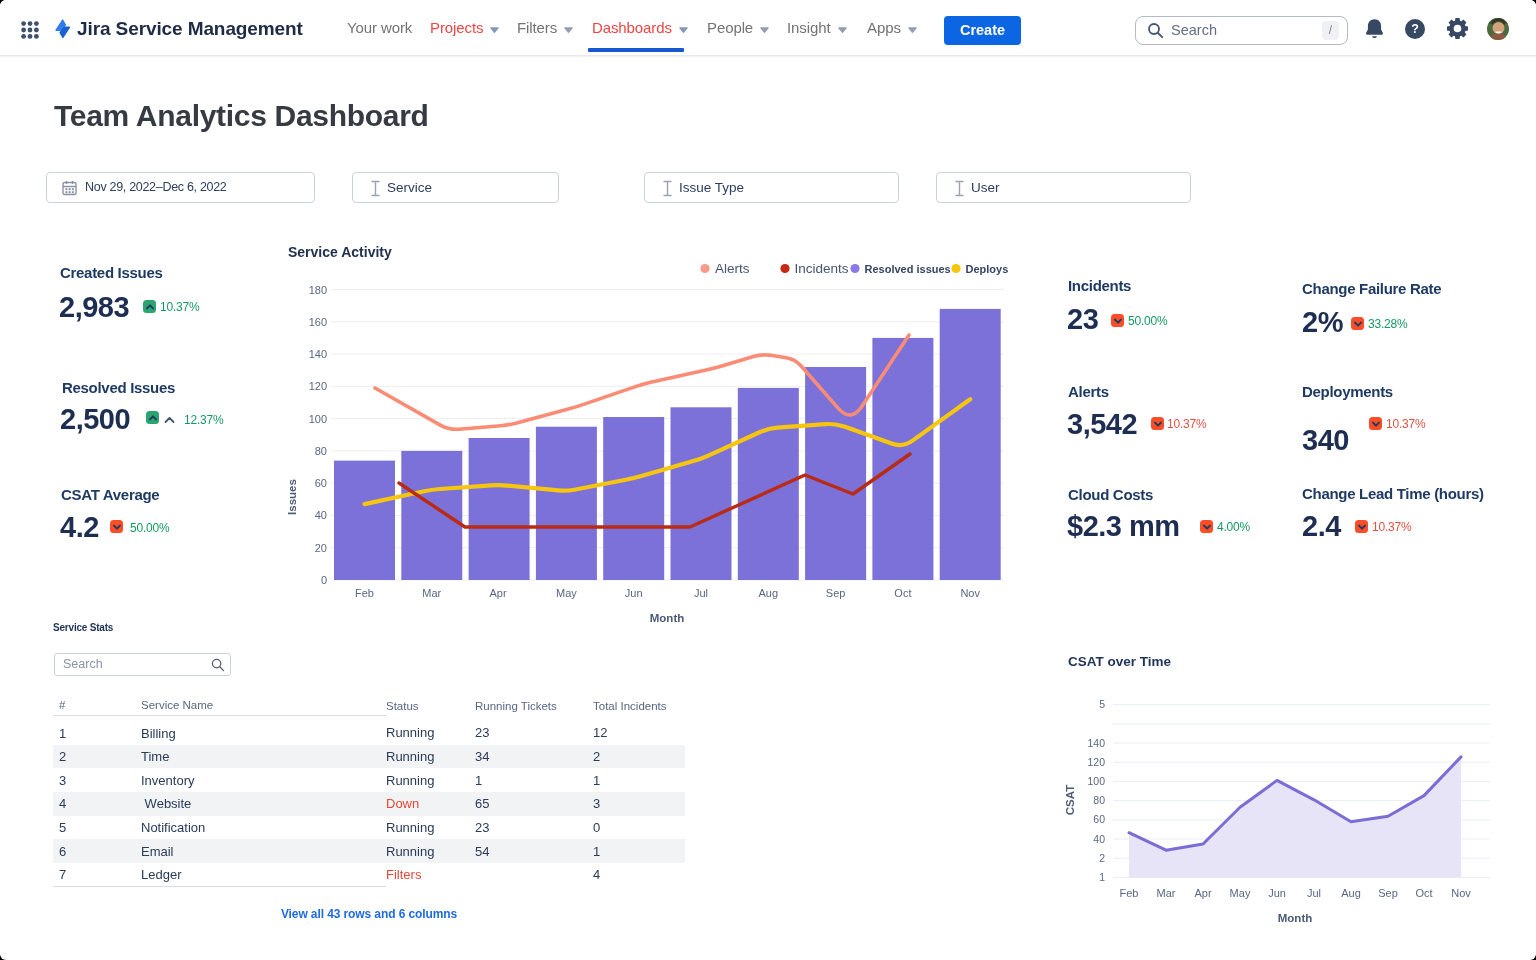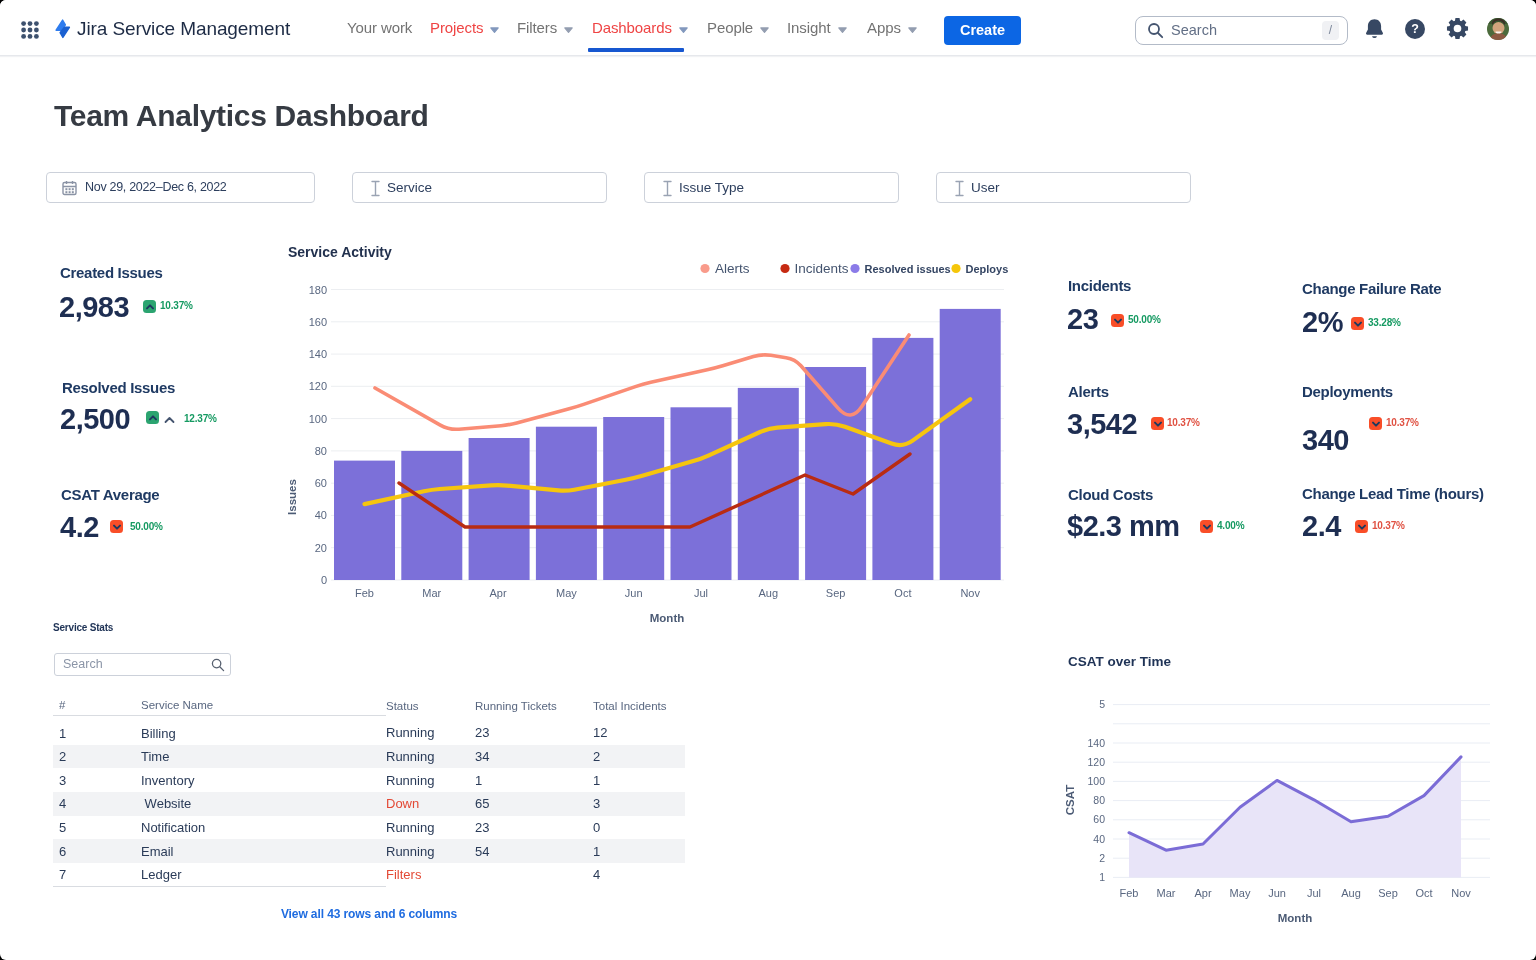--- a/index.html
+++ b/index.html
@@ -22,21 +22,21 @@
 .filter { position:absolute; top:172px; height:31px; border:1px solid #ccd1da; border-radius:4px; background:#fff; font-size:13.5px; color:#2c3e5d; }
 .filter .ic { position:absolute; left:15px; top:7px; }
 .filter .tx { position:absolute; left:38px; top:0; line-height:29px; white-space:nowrap; }
 
 .kpilabel { position:absolute; font-size:15px; font-weight:700; color:#1f3a63; white-space:nowrap; letter-spacing:-0.3px; }
 .kpival { position:absolute; font-size:29px; font-weight:700; color:#1e2e52; white-space:nowrap; letter-spacing:-0.5px; }
 .badge { position:absolute; width:13px; height:13px; border-radius:3.5px; }
 .badge.up { background:#2ba470; }
 .badge.down { background:#f94e28; }
 .badge svg { position:absolute; left:1.5px; top:1.5px; }
-.pct { position:absolute; font-size:10px; font-weight:700; white-space:nowrap; letter-spacing:-0.2px;text-align:right; }
+.pct { position:absolute; font-size:12px; font-weight:400; white-space:nowrap; letter-spacing:-0.2px;text-align:right; }
 .pct.g { color:#169a62; }
 .pct.r { color:#e05243; }
 
 #sstitle { position:absolute; left:53px; top:622px; font-size:10px; font-weight:700; color:#1f3356; letter-spacing:-0.2px; }
 #sssearch { position:absolute; left:54px; top:653px; width:177px; height:23px; border:1px solid #ccd1da; border-radius:3px; }
 #sssearch .ph { position:absolute; left:8px; top:0; line-height:21px; font-size:12.5px; color:#8b95a7; }
 table#sstable { position:absolute; left:53px; top:696px; width:632px; border-collapse:collapse; font-size:13px; color:#2a3b58; }
 #sstable th { font-size:11.5px; font-weight:400; color:#596780; text-align:left; padding:0; height:19px; vertical-align:middle; }
 #sstable td { padding:0; height:23.7px; vertical-align:middle; }
 #sstable .c1 { padding-left:6px; }
@@ -62,21 +62,21 @@
         <circle cx="2.6" cy="15.4" r="2.4"></circle>
           <circle cx="9" cy="15.4" r="2.4"></circle>
           <circle cx="15.4" cy="15.4" r="2.4"></circle>
       </g>
     </svg>
 
     <svg class="abs" style="left:55px;top:19px" width="15.5" height="19.5" viewBox="0 0 15.5 19.5">
       <path fill="#2e7cee" stroke="#2e7cee" stroke-width="1.4" stroke-linejoin="round" d="M7.6 1.1 L10.4 5.9 L6.1 11.2 L1.1 11.2 Z"></path>
       <path fill="#1b61d1" stroke="#1b61d1" stroke-width="1.4" stroke-linejoin="round" d="M7.9 18.4 L5.1 13.6 L9.4 8.3 L14.4 8.3 Z"></path>
     </svg>
-    <div class="abs" style="left:77px;top:0;height:56px;line-height:57px;font-size:19px;font-weight:400;color:#1d2b45;letter-spacing:-0.1px;">Jira Service Management</div>
+    <div class="abs" style="left:77px;top:0;height:56px;line-height:57px;font-size:19px;font-weight:700;color:#1d2b45;letter-spacing:-0.1px;">Jira Service Management</div>
     <div class="navlink" style="left:347px">Your work</div>
     <div class="navlink blue" style="left:430px">Projects<span class="chev"><svg width="9" height="6" viewBox="0 0 9 6">
             <path d="M0.8 0.9 L8.2 0.9 L4.5 5.3 Z" fill="#8298bd" stroke="#8298bd" stroke-width="1.2" stroke-linejoin="round"></path>
           </svg></span></div>
     <div class="navlink" style="left:517px">Filters<span class="chev"><svg width="9" height="6" viewBox="0 0 9 6">
             <path d="M0.8 0.9 L8.2 0.9 L4.5 5.3 Z" fill="#939db0" stroke="#939db0" stroke-width="1.2" stroke-linejoin="round"></path>
           </svg></span></div>
     <div class="navlink blue" style="left:592px">Dashboards<span class="chev"><svg width="9" height="6" viewBox="0 0 9 6">
             <path d="M0.8 0.9 L8.2 0.9 L4.5 5.3 Z" fill="#8298bd" stroke="#8298bd" stroke-width="1.2" stroke-linejoin="round"></path>
           </svg></span></div>
@@ -144,21 +144,21 @@
           <rect x="3.4" y="8.2" width="2" height="2"></rect>
           <rect x="6.6" y="8.2" width="2" height="2"></rect>
           <rect x="9.8" y="8.2" width="2" height="2"></rect>
           <rect x="3.4" y="11.2" width="2" height="2"></rect>
           <rect x="6.6" y="11.2" width="2" height="2"></rect>
           <rect x="9.8" y="11.2" width="2" height="2"></rect>
         </g>
       </svg>
     <div class="tx">Nov 29, 2022–Dec 6, 2022</div>
   </div>
-  <div class="filter" style="left:352px;width:255px">
+  <div class="filter" style="left:352px;width:207px">
     <svg class="ic" style="left:18px" width="9" height="17" viewBox="0 0 9 17">
         <g stroke="#9aa3b3" stroke-width="1.4" stroke-linecap="round">
           <path d="M1 1.5 h7"></path>
           <path d="M1 15.5 h7"></path>
           <path d="M4.5 2 v13"></path>
         </g>
       </svg>
     <div class="tx" style="left:34px">Service</div>
   </div>
   <div class="filter" style="left:644px;width:255px">

